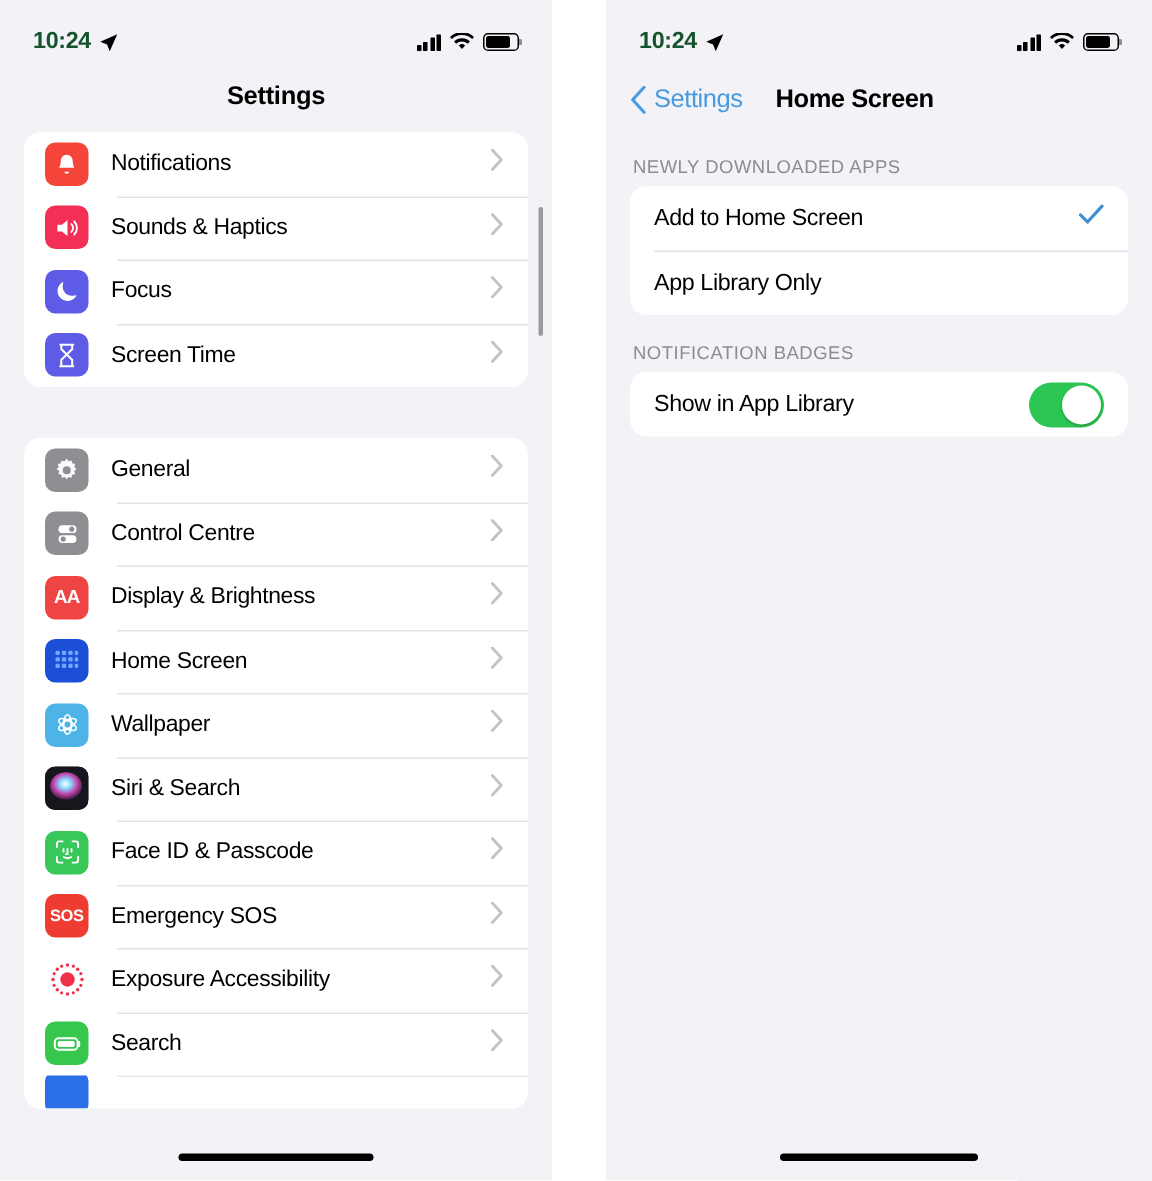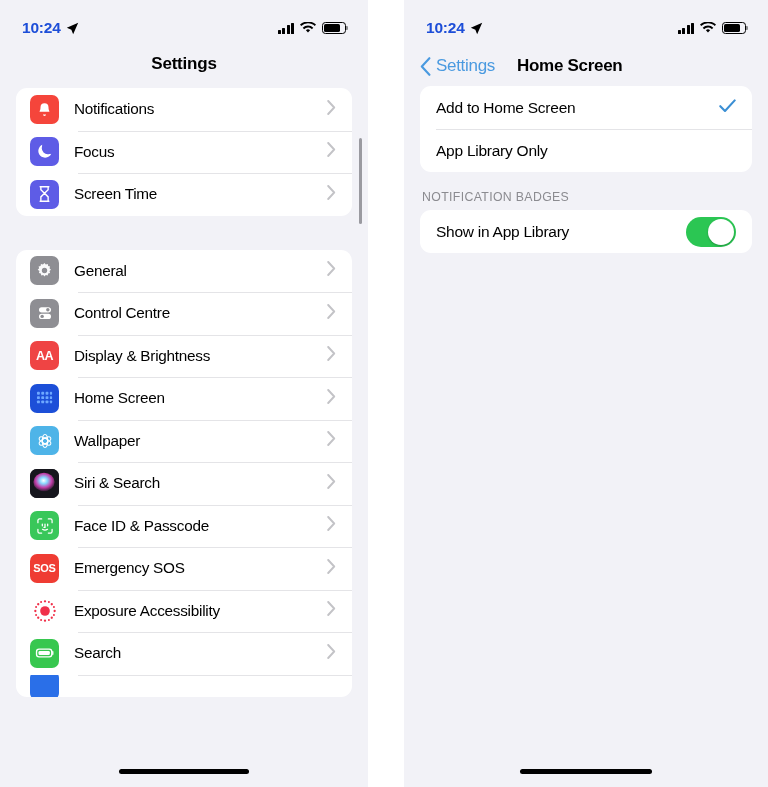--- a/index.html
+++ b/index.html
@@ -22,21 +22,21 @@
   .gap { width: 36px; height: 787px; background: #ffffff; }
   .phone-right { width: 364px; }
 
   
   .statusbar {
     height: 46px;
     display: flex; align-items: center; justify-content: space-between;
     padding: 10px 22px 0 22px;
   }
   .sb-time {
-    font-size: 15.5px; font-weight: bold; color: #1d4ed8;
+    font-size: 15.5px; font-weight: bold; color: #14532d;
     letter-spacing: -0.2px;
     display: flex; align-items: center; gap: 5px;
   }
   .loc-arrow { display: block; }
   .sb-right { display: flex; align-items: center; gap: 6px; }
   .bars { display: flex; align-items: flex-end; gap: 1.5px; height: 11px; }
   .bars i { display: block; width: 3px; background: #000; border-radius: 0.5px; }
   .bars i:nth-child(1) { height: 4px; }
   .bars i:nth-child(2) { height: 6px; }
   .bars i:nth-child(3) { height: 8.5px; }
@@ -208,20 +208,34 @@
               </svg>
           </span>
           <span class="row-label">Notifications</span>
           <span class="chev">
             <svg width="9" height="15" viewBox="0 0 9 15">
                 <path d="M1.2 1l6 6.5-6 6.5" stroke="currentColor" stroke-width="1.9" fill="none" stroke-linecap="round" stroke-linejoin="round"></path>
               </svg>
           </span>
         </div>
 
+        <div class="row">
+          <span class="ic" style="background:#f42f55">
+            <svg width="18" height="18" viewBox="0 0 24 24">
+                <path d="M3 9v6h4l5 4V5L7 9H3z" fill="#fff"></path>
+                <path d="M15.5 8.5a5 5 0 0 1 0 7M18 6.2a8.2 8.2 0 0 1 0 11.6" stroke="#fff" stroke-width="1.7" fill="none" stroke-linecap="round"></path>
+              </svg>
+          </span>
+          <span class="row-label">Sounds &amp; Haptics</span>
+          <span class="chev">
+            <svg width="9" height="15" viewBox="0 0 9 15">
+                <path d="M1.2 1l6 6.5-6 6.5" stroke="currentColor" stroke-width="1.9" fill="none" stroke-linecap="round" stroke-linejoin="round"></path>
+              </svg>
+          </span>
+        </div>
 
         <div class="row">
           <span class="ic" style="background:#5e5ce6">
             <svg width="17" height="17" viewBox="0 0 24 24">
                 <path d="M19 15.5A8.5 8.5 0 0 1 8.5 5c0-.9.1-1.7.4-2.5A9.5 9.5 0 1 0 21.5 15c-.8.3-1.6.5-2.5.5z" fill="#fff"></path>
               </svg>
           </span>
           <span class="row-label">Focus</span>
           <span class="chev">
             <svg width="9" height="15" viewBox="0 0 9 15">
@@ -481,20 +495,21 @@
     <div class="navbar">
       <div class="back-btn">
         <svg width="11" height="19" viewBox="0 0 11 19">
           <path d="M9.4 1.2 1.8 9.5l7.6 8.3" stroke="#4a9ae0" stroke-width="2.1" fill="none" stroke-linecap="round" stroke-linejoin="round"></path>
         </svg>
         <span class="back-label">Settings</span>
       </div>
       <div class="nav-title">Home Screen</div>
     </div>
 
+    <div class="sec-header">NEWLY DOWNLOADED APPS</div>
     <div class="card">
       <div class="card-row">
         <span class="grow">Add to Home Screen</span>
         <span class="check">
           <svg width="17" height="14" viewBox="0 0 17 14">
               <path d="M1.3 7.2 6 12 15.7 1.4" stroke="currentColor" stroke-width="2.1" fill="none" stroke-linecap="round" stroke-linejoin="round"></path>
             </svg>
         </span>
       </div>
       <div class="card-row">

